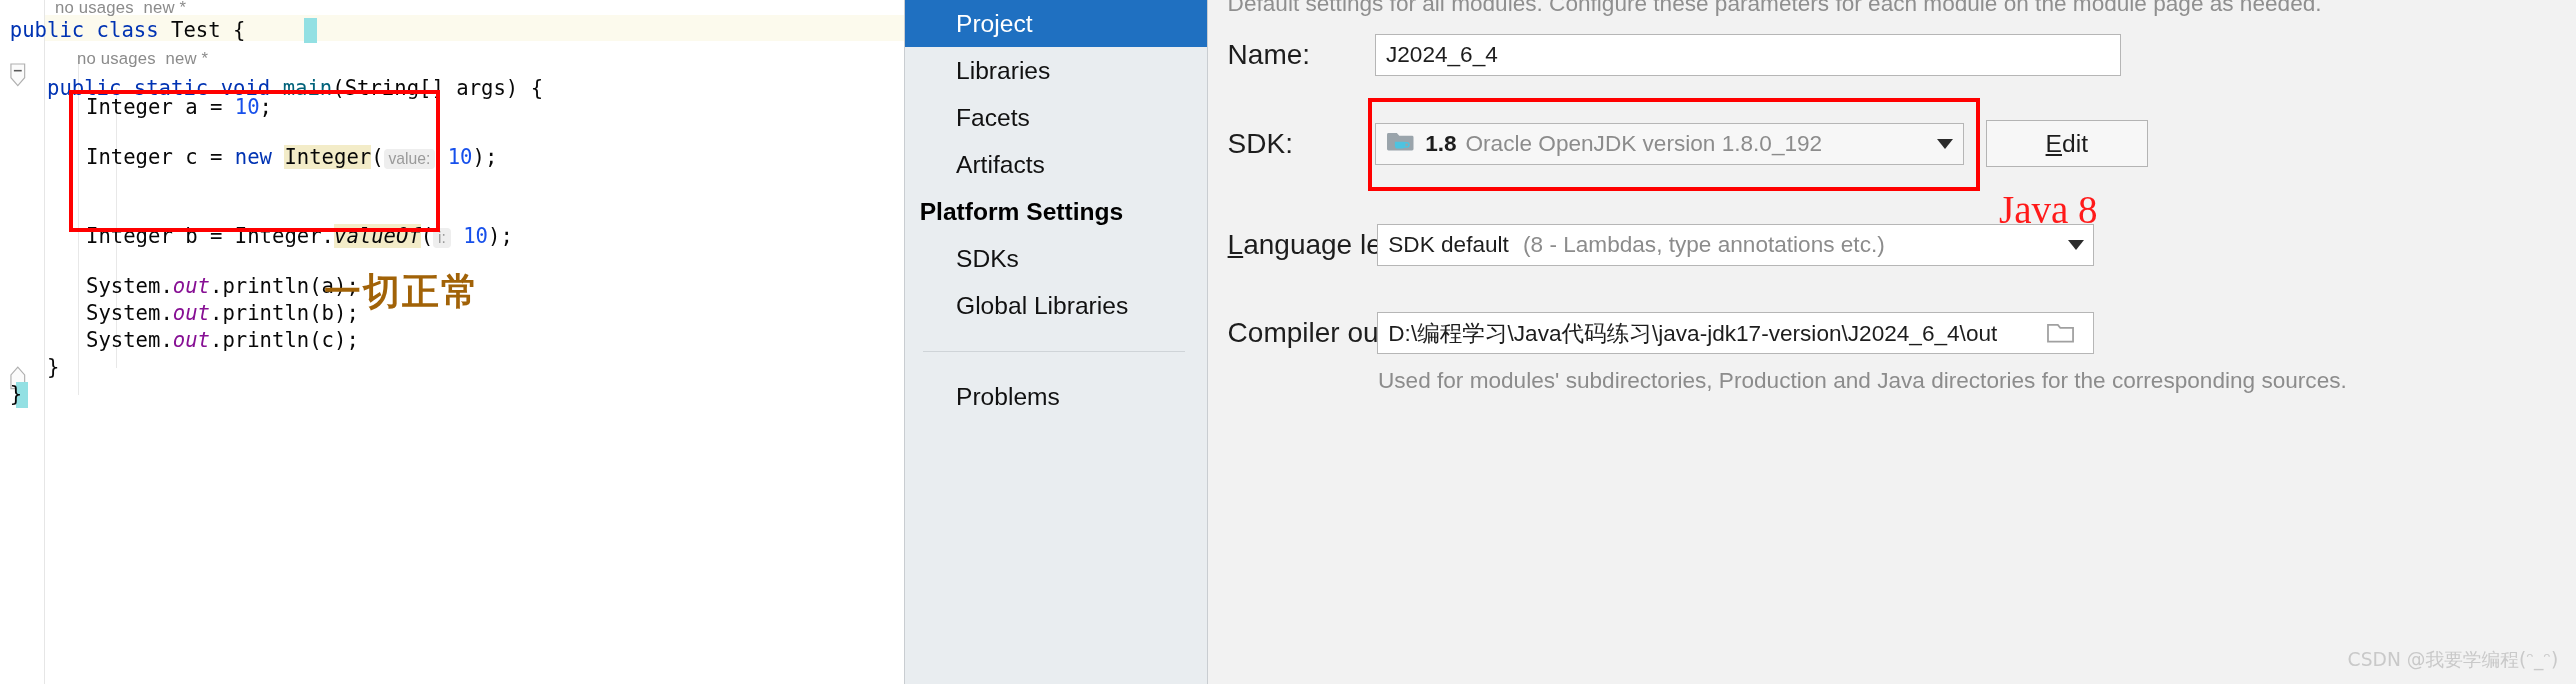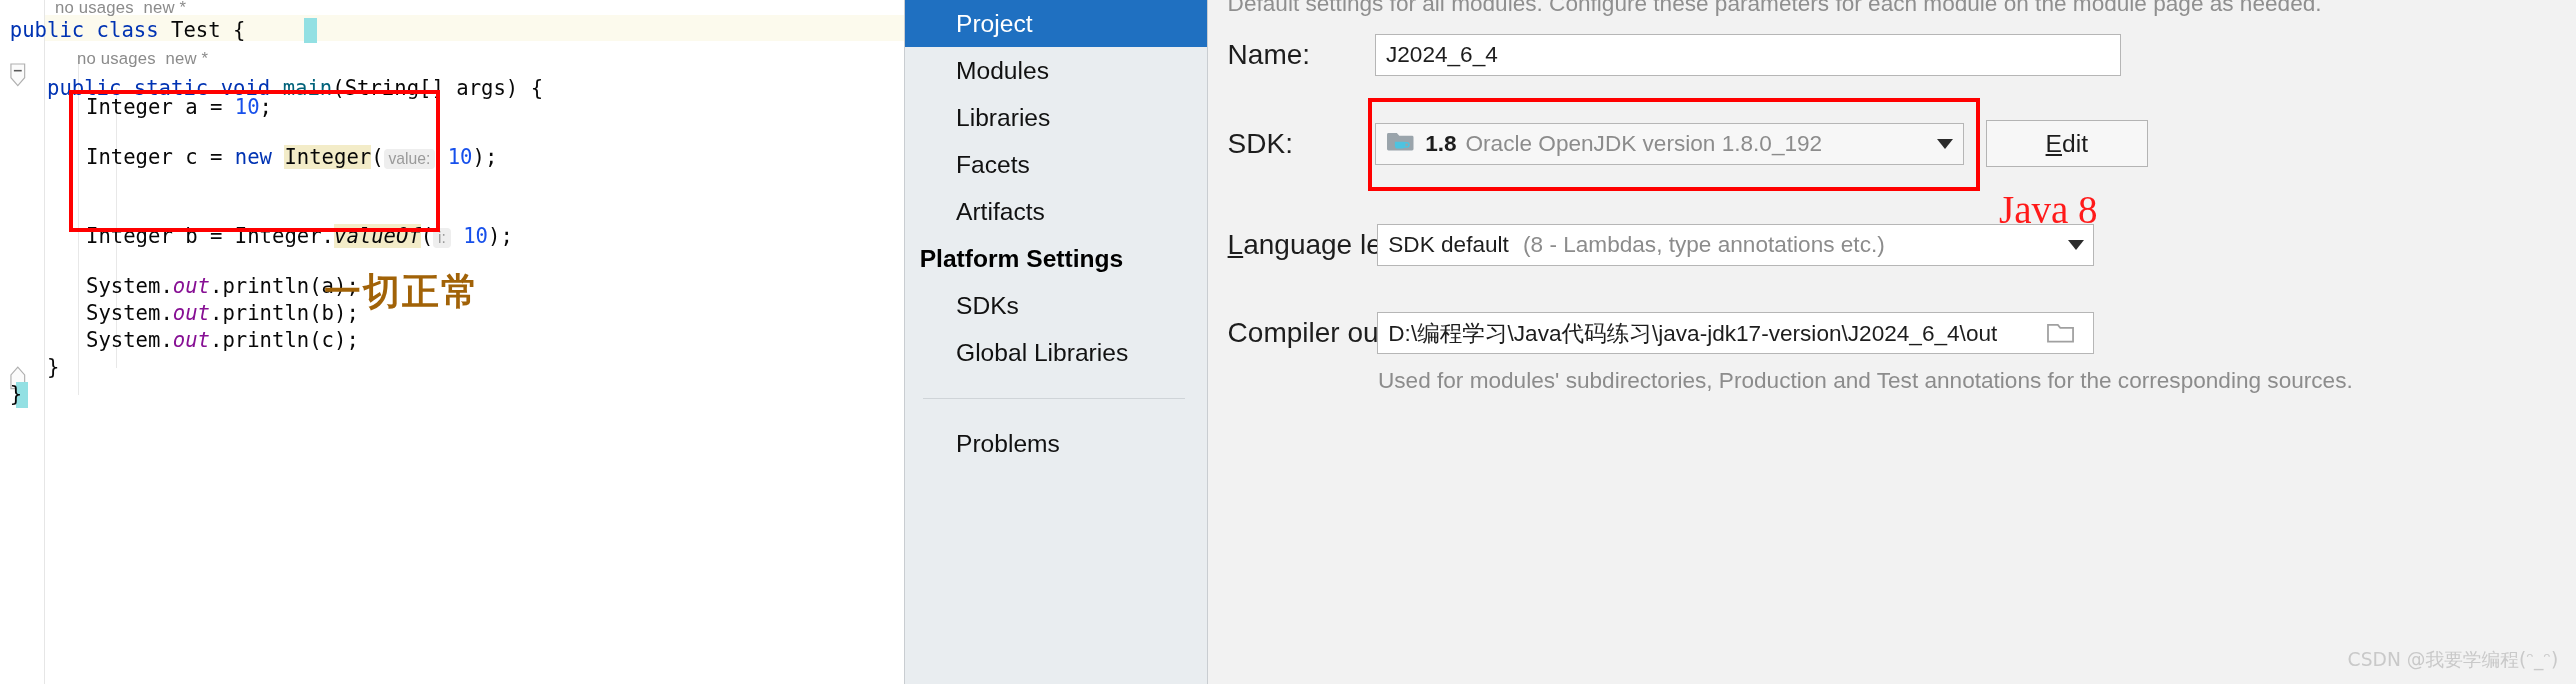--- a/index.html
+++ b/index.html
@@ -239,23 +239,20 @@
     <div class="zh-note" style="left:324px; top:267px;">一切正常</div>
 
     <div class="scroll-shadow"></div>
   </div>
 
   <div class="dialog">
 
     <nav class="nav">
       <div class="nav-item selected">
         <span>Project</span>
-      </div>
-      <div class="nav-item">
-        <span>Modules</span>
       </div>
       <div class="nav-item">
         <span>Libraries</span>
       </div>
       <div class="nav-item">
         <span>Facets</span>
       </div>
       <div class="nav-item">
         <span>Artifacts</span>
       </div>
@@ -331,20 +328,20 @@
         <div class="field" style="width:717px; margin-left:2.9px; justify-content:space-between;">
           <span style="overflow:hidden;">D:\编程学习\Java代码练习\java-jdk17-version\J2024_6_4\out</span>
           <span class="folder-btn">
             <svg width="29.5" height="23.6" viewBox="0 0 30 24">
               <path d="M1 4 h10 l2.5 3 h13 v14 h-25.5 z" fill="none" stroke="#a0a0a0" stroke-width="1.8"></path>
             </svg>
           </span>
         </div>
       </div>
 
-      <div class="helper-text" style="left:170px; top:368px;">Used for modules' subdirectories, Production and Test annotations for the corresponding sources.</div>
+      <div class="helper-text" style="left:170px; top:368px;">Used for modules' subdirectories, Production and Java directories for the corresponding sources.</div>
 
     </section>
 
     <div class="watermark">CSDN @我要学编程(ᵔ_ᵔ)</div>
   </div>
 </div>
 
 
 </body></html>

